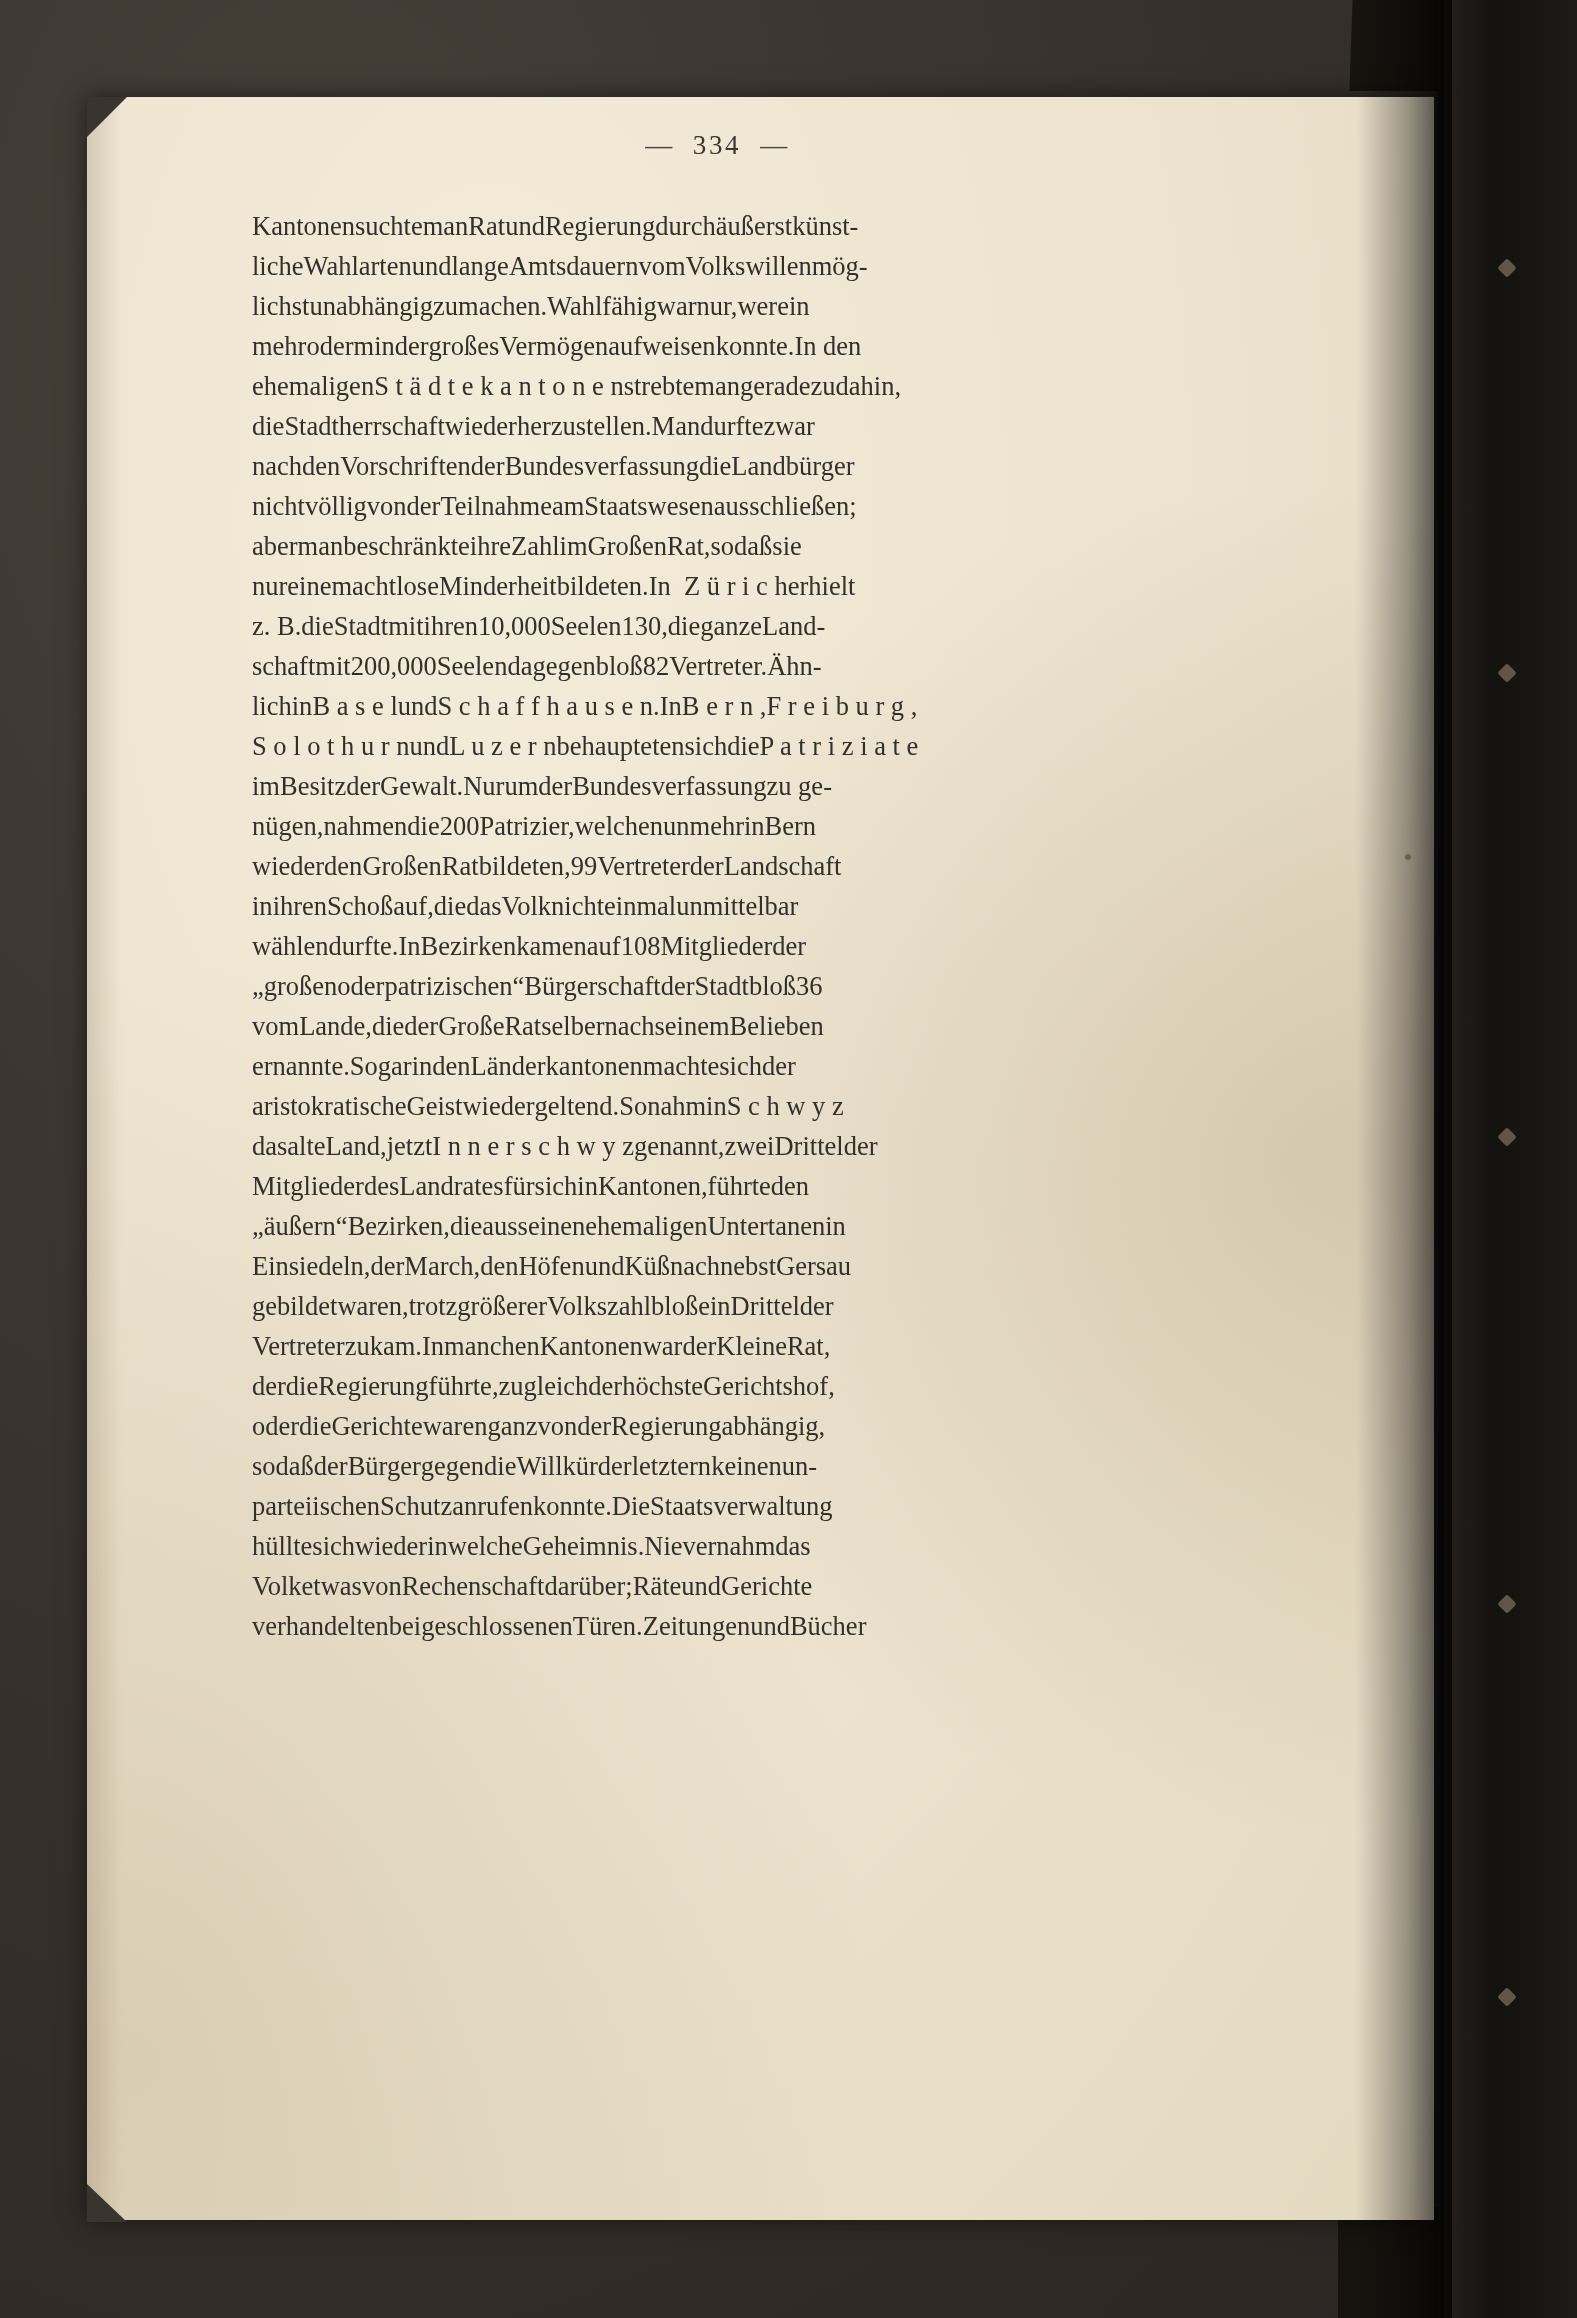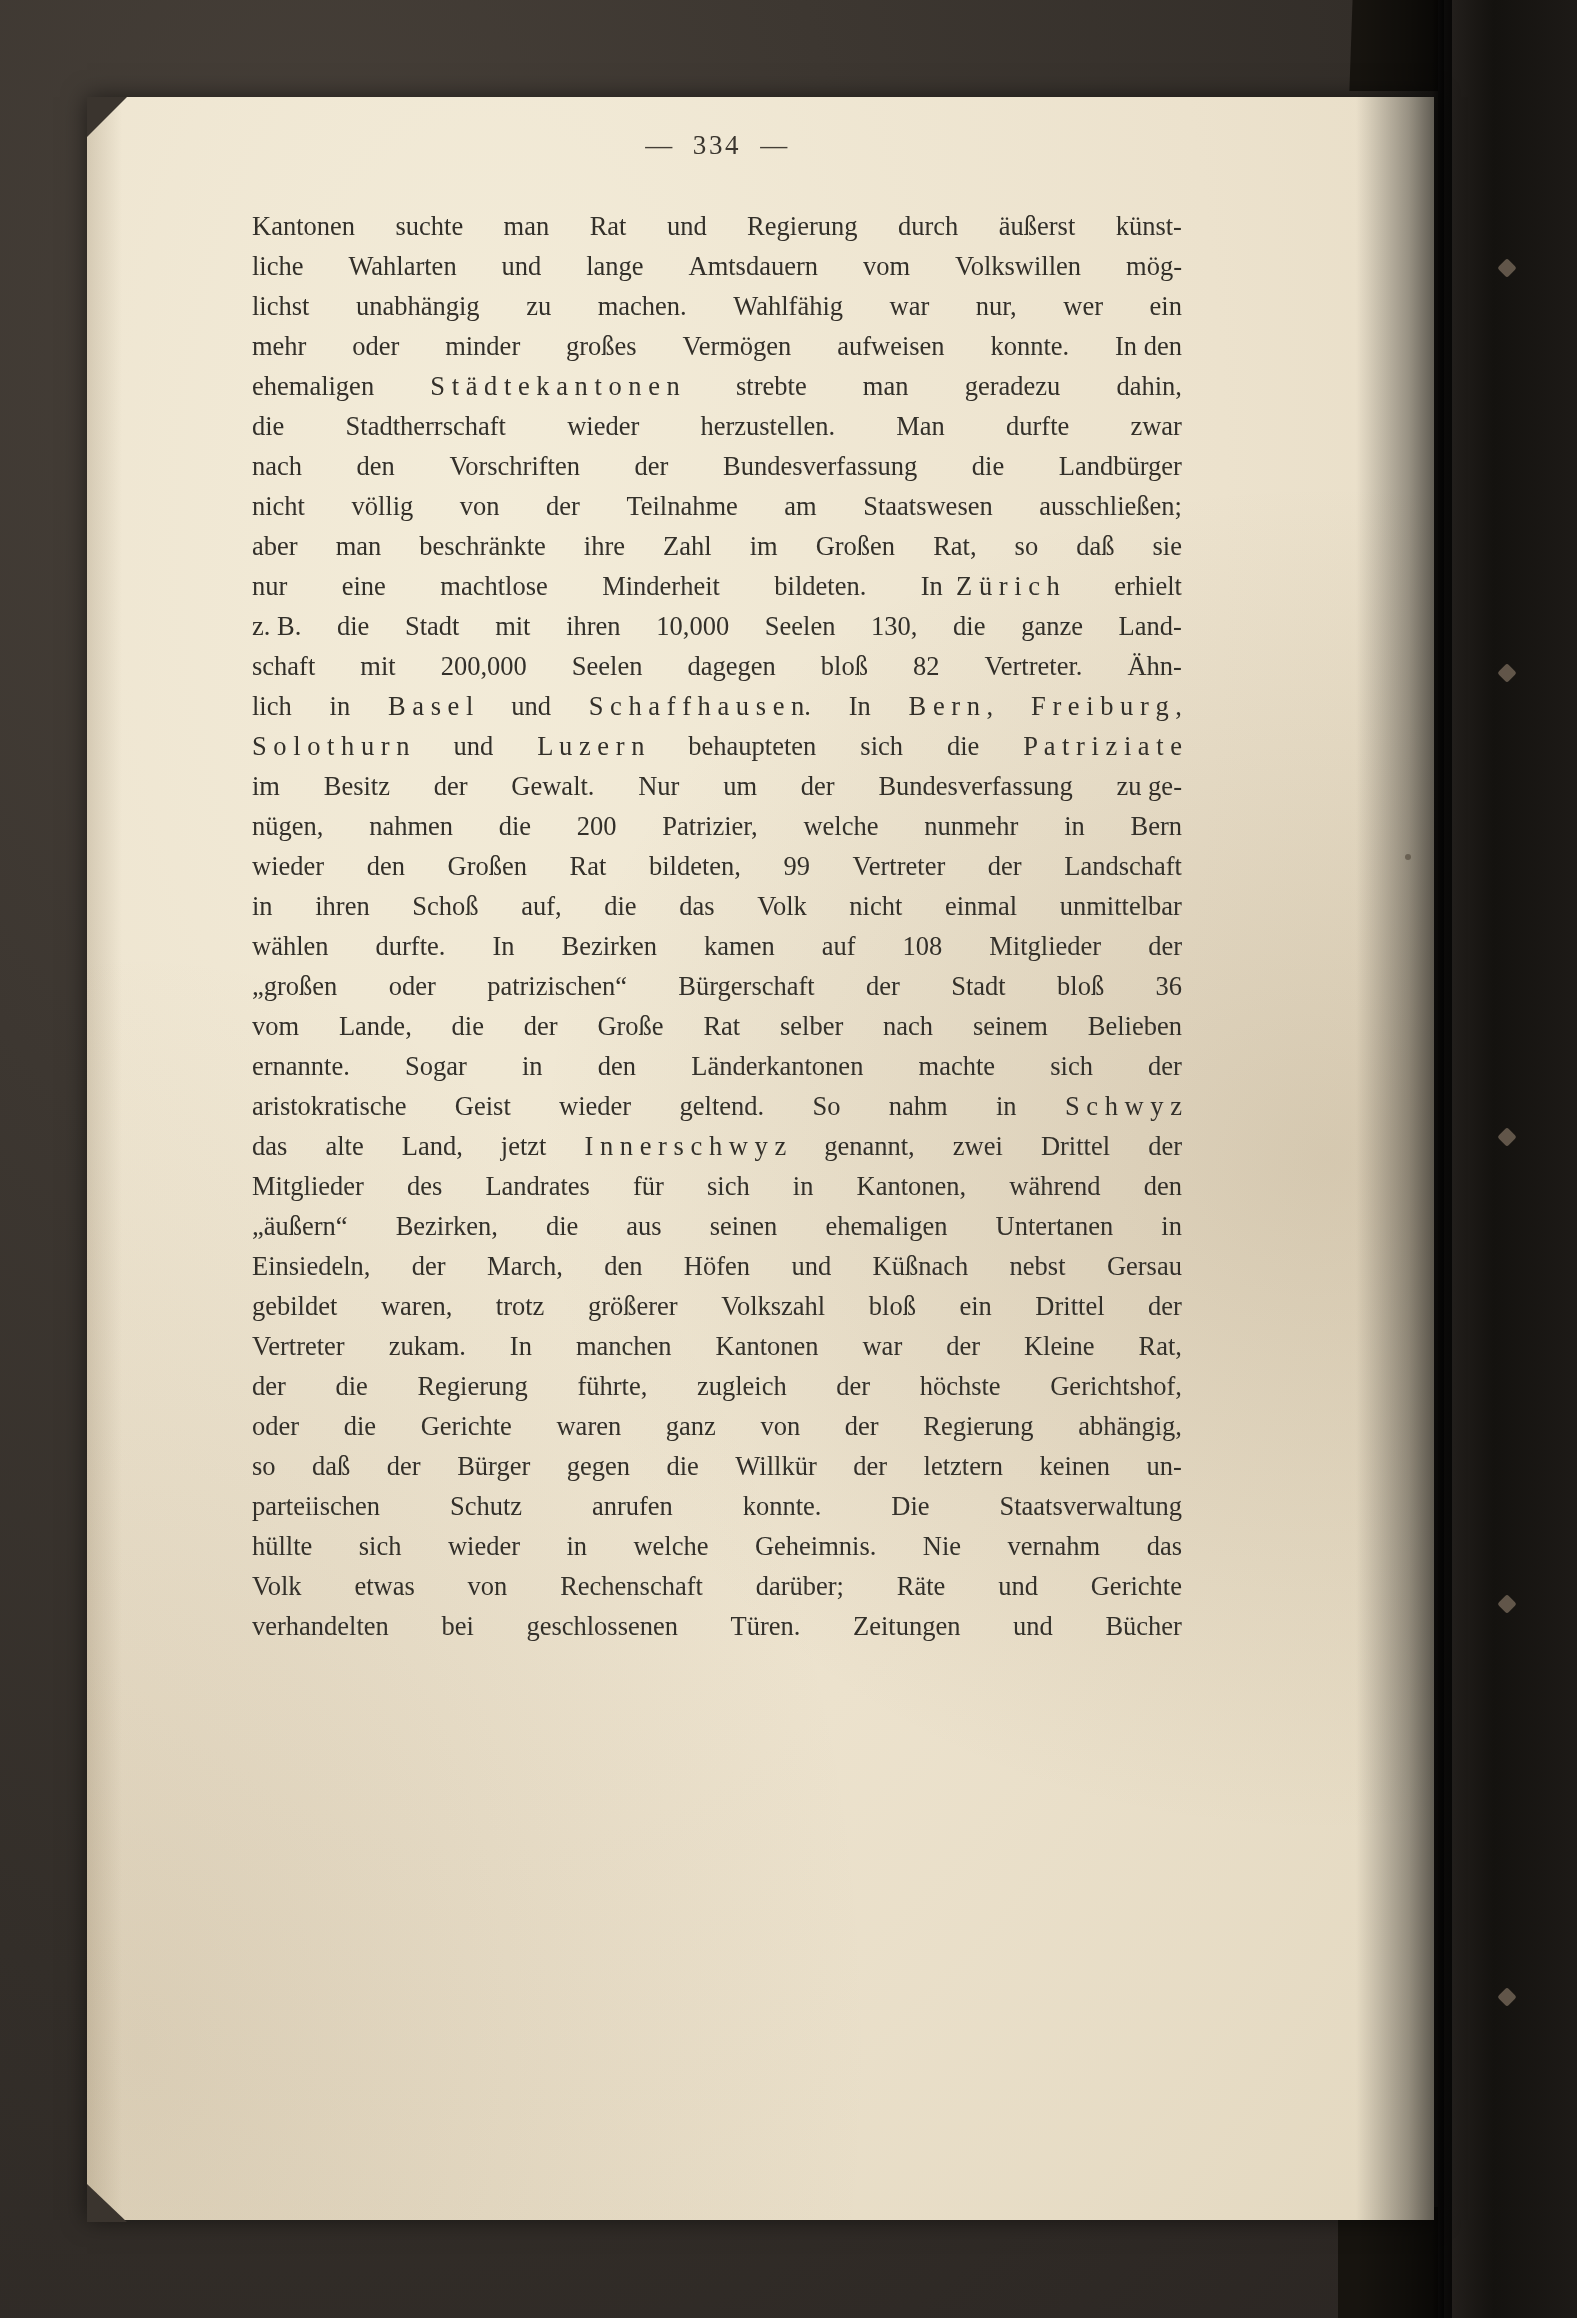--- a/index.html
+++ b/index.html
@@ -175,21 +175,20 @@
     font-family: "Liberation Serif", serif;
   }
   .line {
     display: block;
     white-space: nowrap;
     height: 40px;
   }
   
   .line.just {
     display: flex;
-    justify-content: space-between;
     white-space: normal;
   }
   .line.just > span { white-space: pre; }
 </style>
 </head>
 <body>
 
 <div id="scan">
 
   <div class="board-top-dark"></div>
@@ -471,21 +470,21 @@
           <span>der</span>
         </span>
         <span class="line just">
           <span>Mitglieder</span>
           <span>des</span>
           <span>Landrates</span>
           <span>für</span>
           <span>sich</span>
           <span>in</span>
           <span>Kantonen,</span>
-          <span>während</span>
+          <span>führte</span>
           <span>den</span>
         </span>
         <span class="line just">
           <span>„äußern“</span>
           <span>Bezirken,</span>
           <span>die</span>
           <span>aus</span>
           <span>seinen</span>
           <span>ehemaligen</span>
           <span>Untertanen</span>

